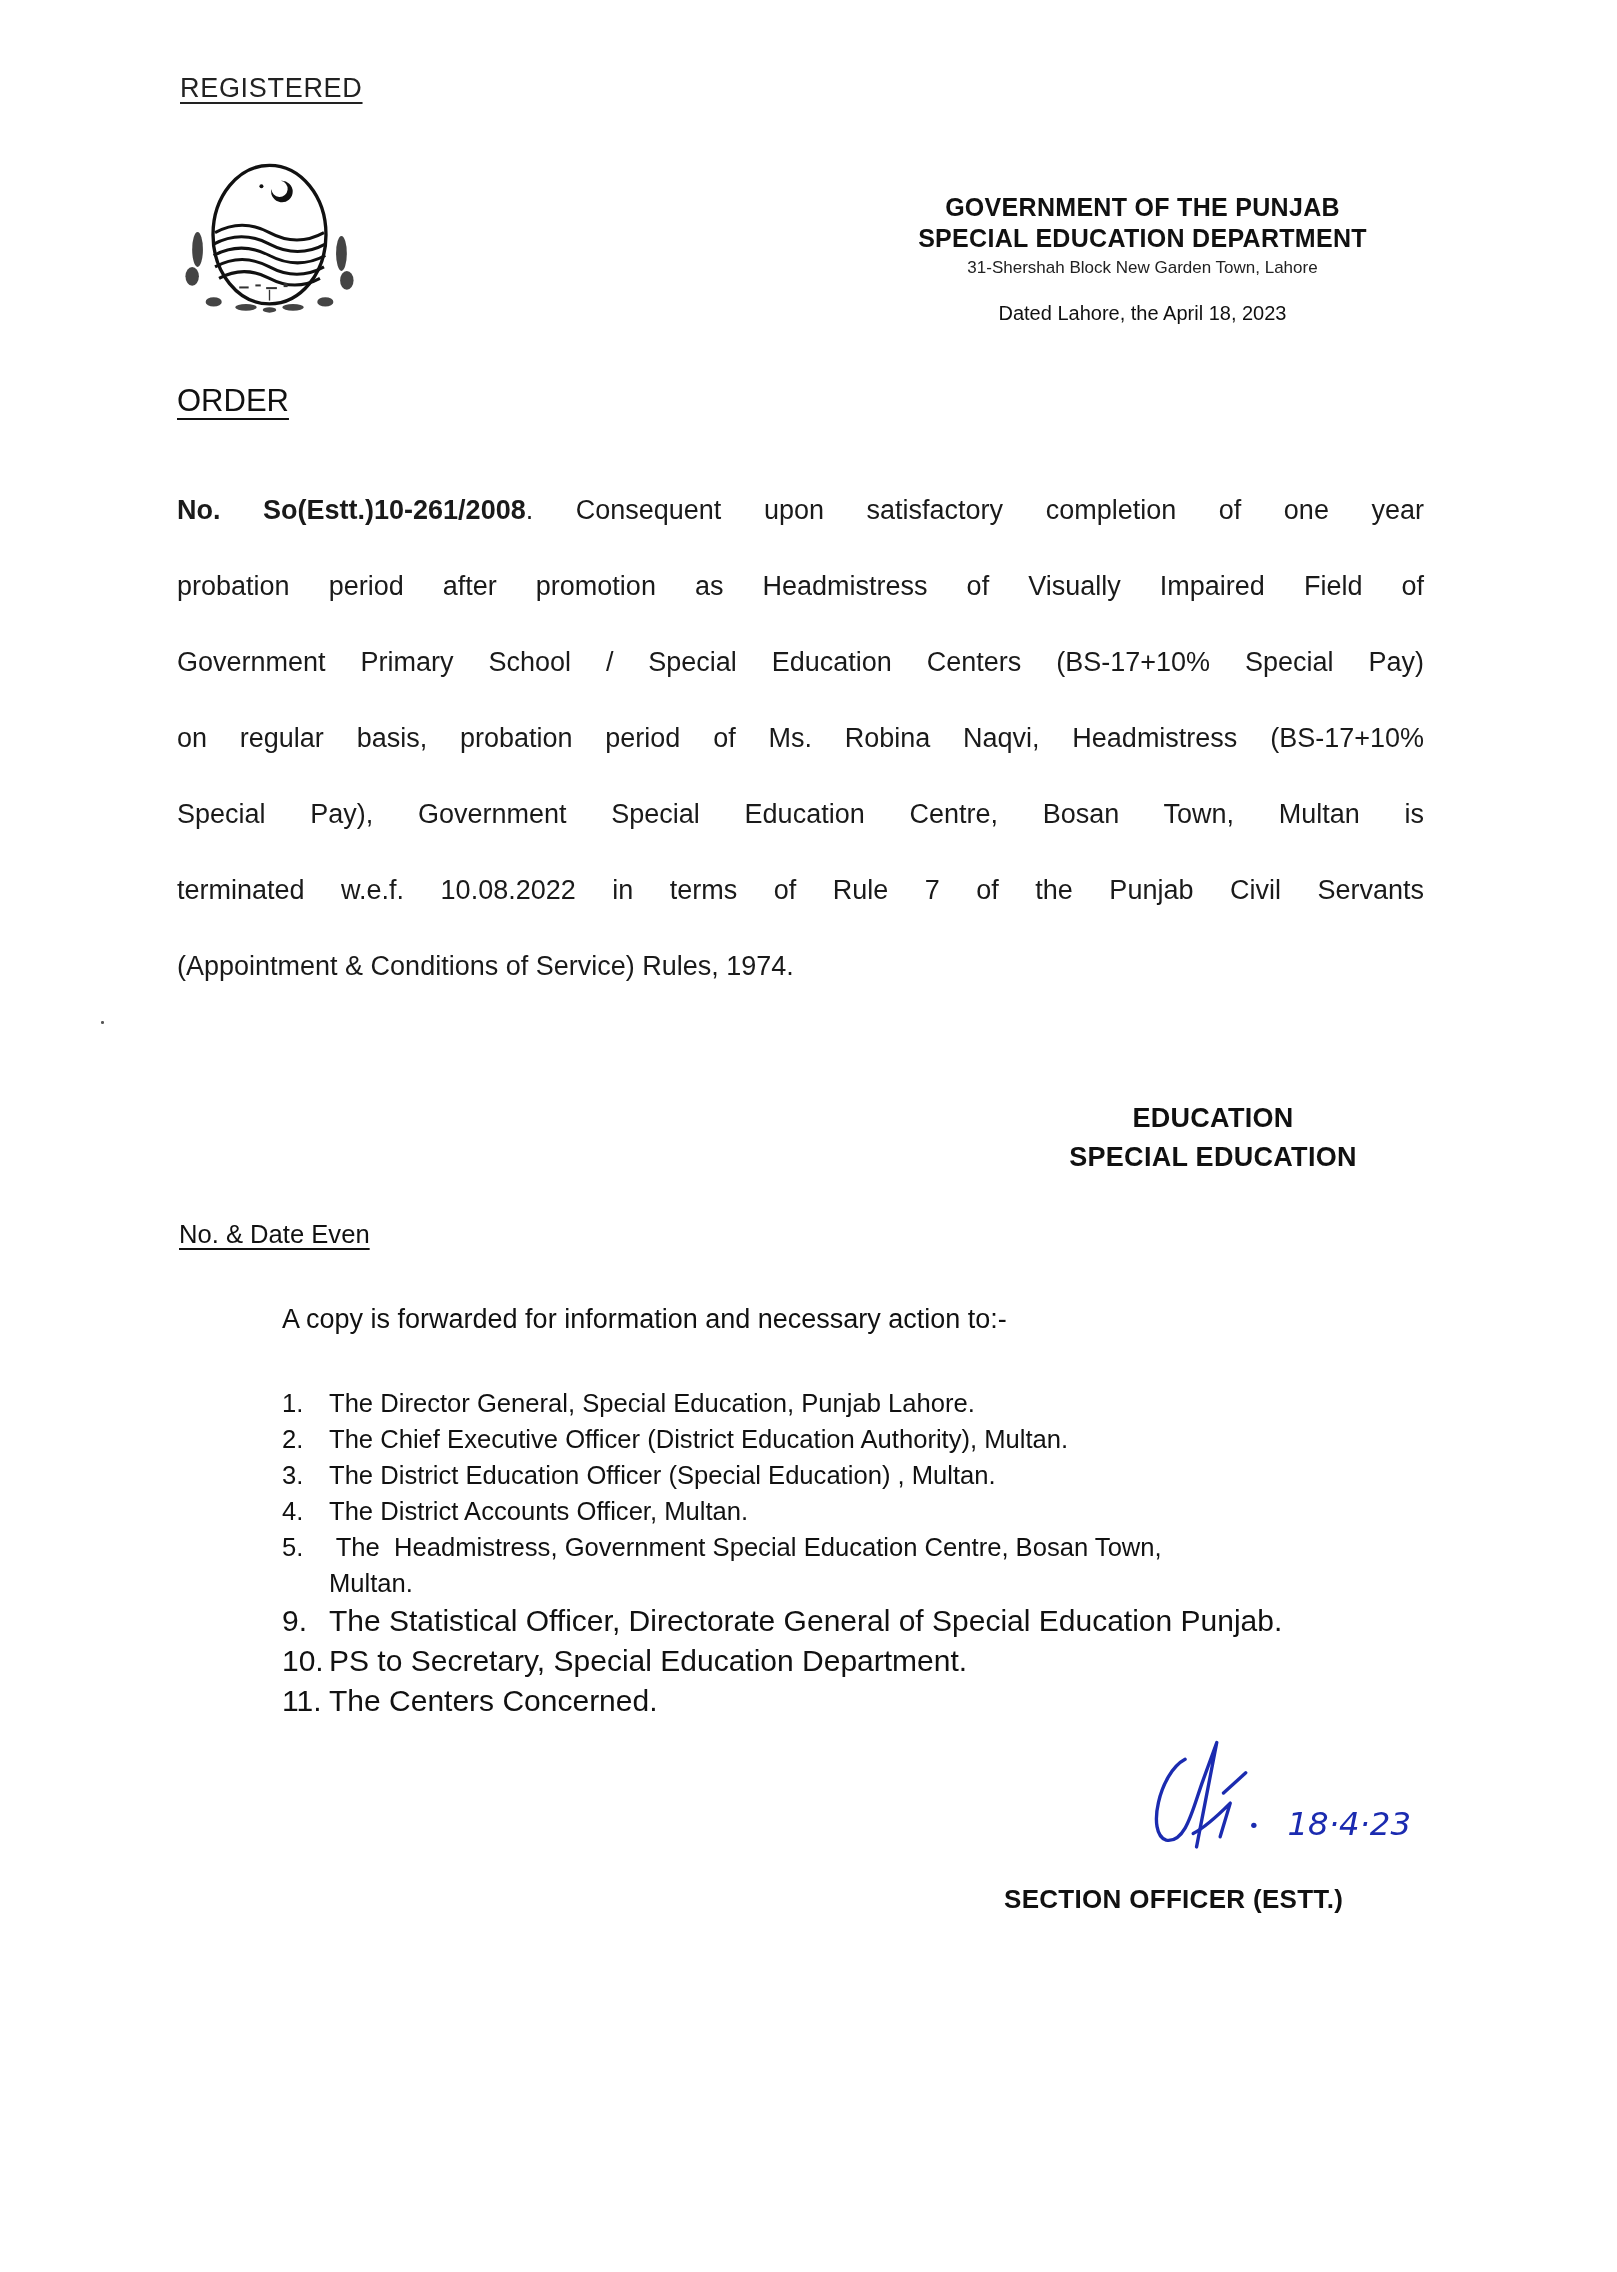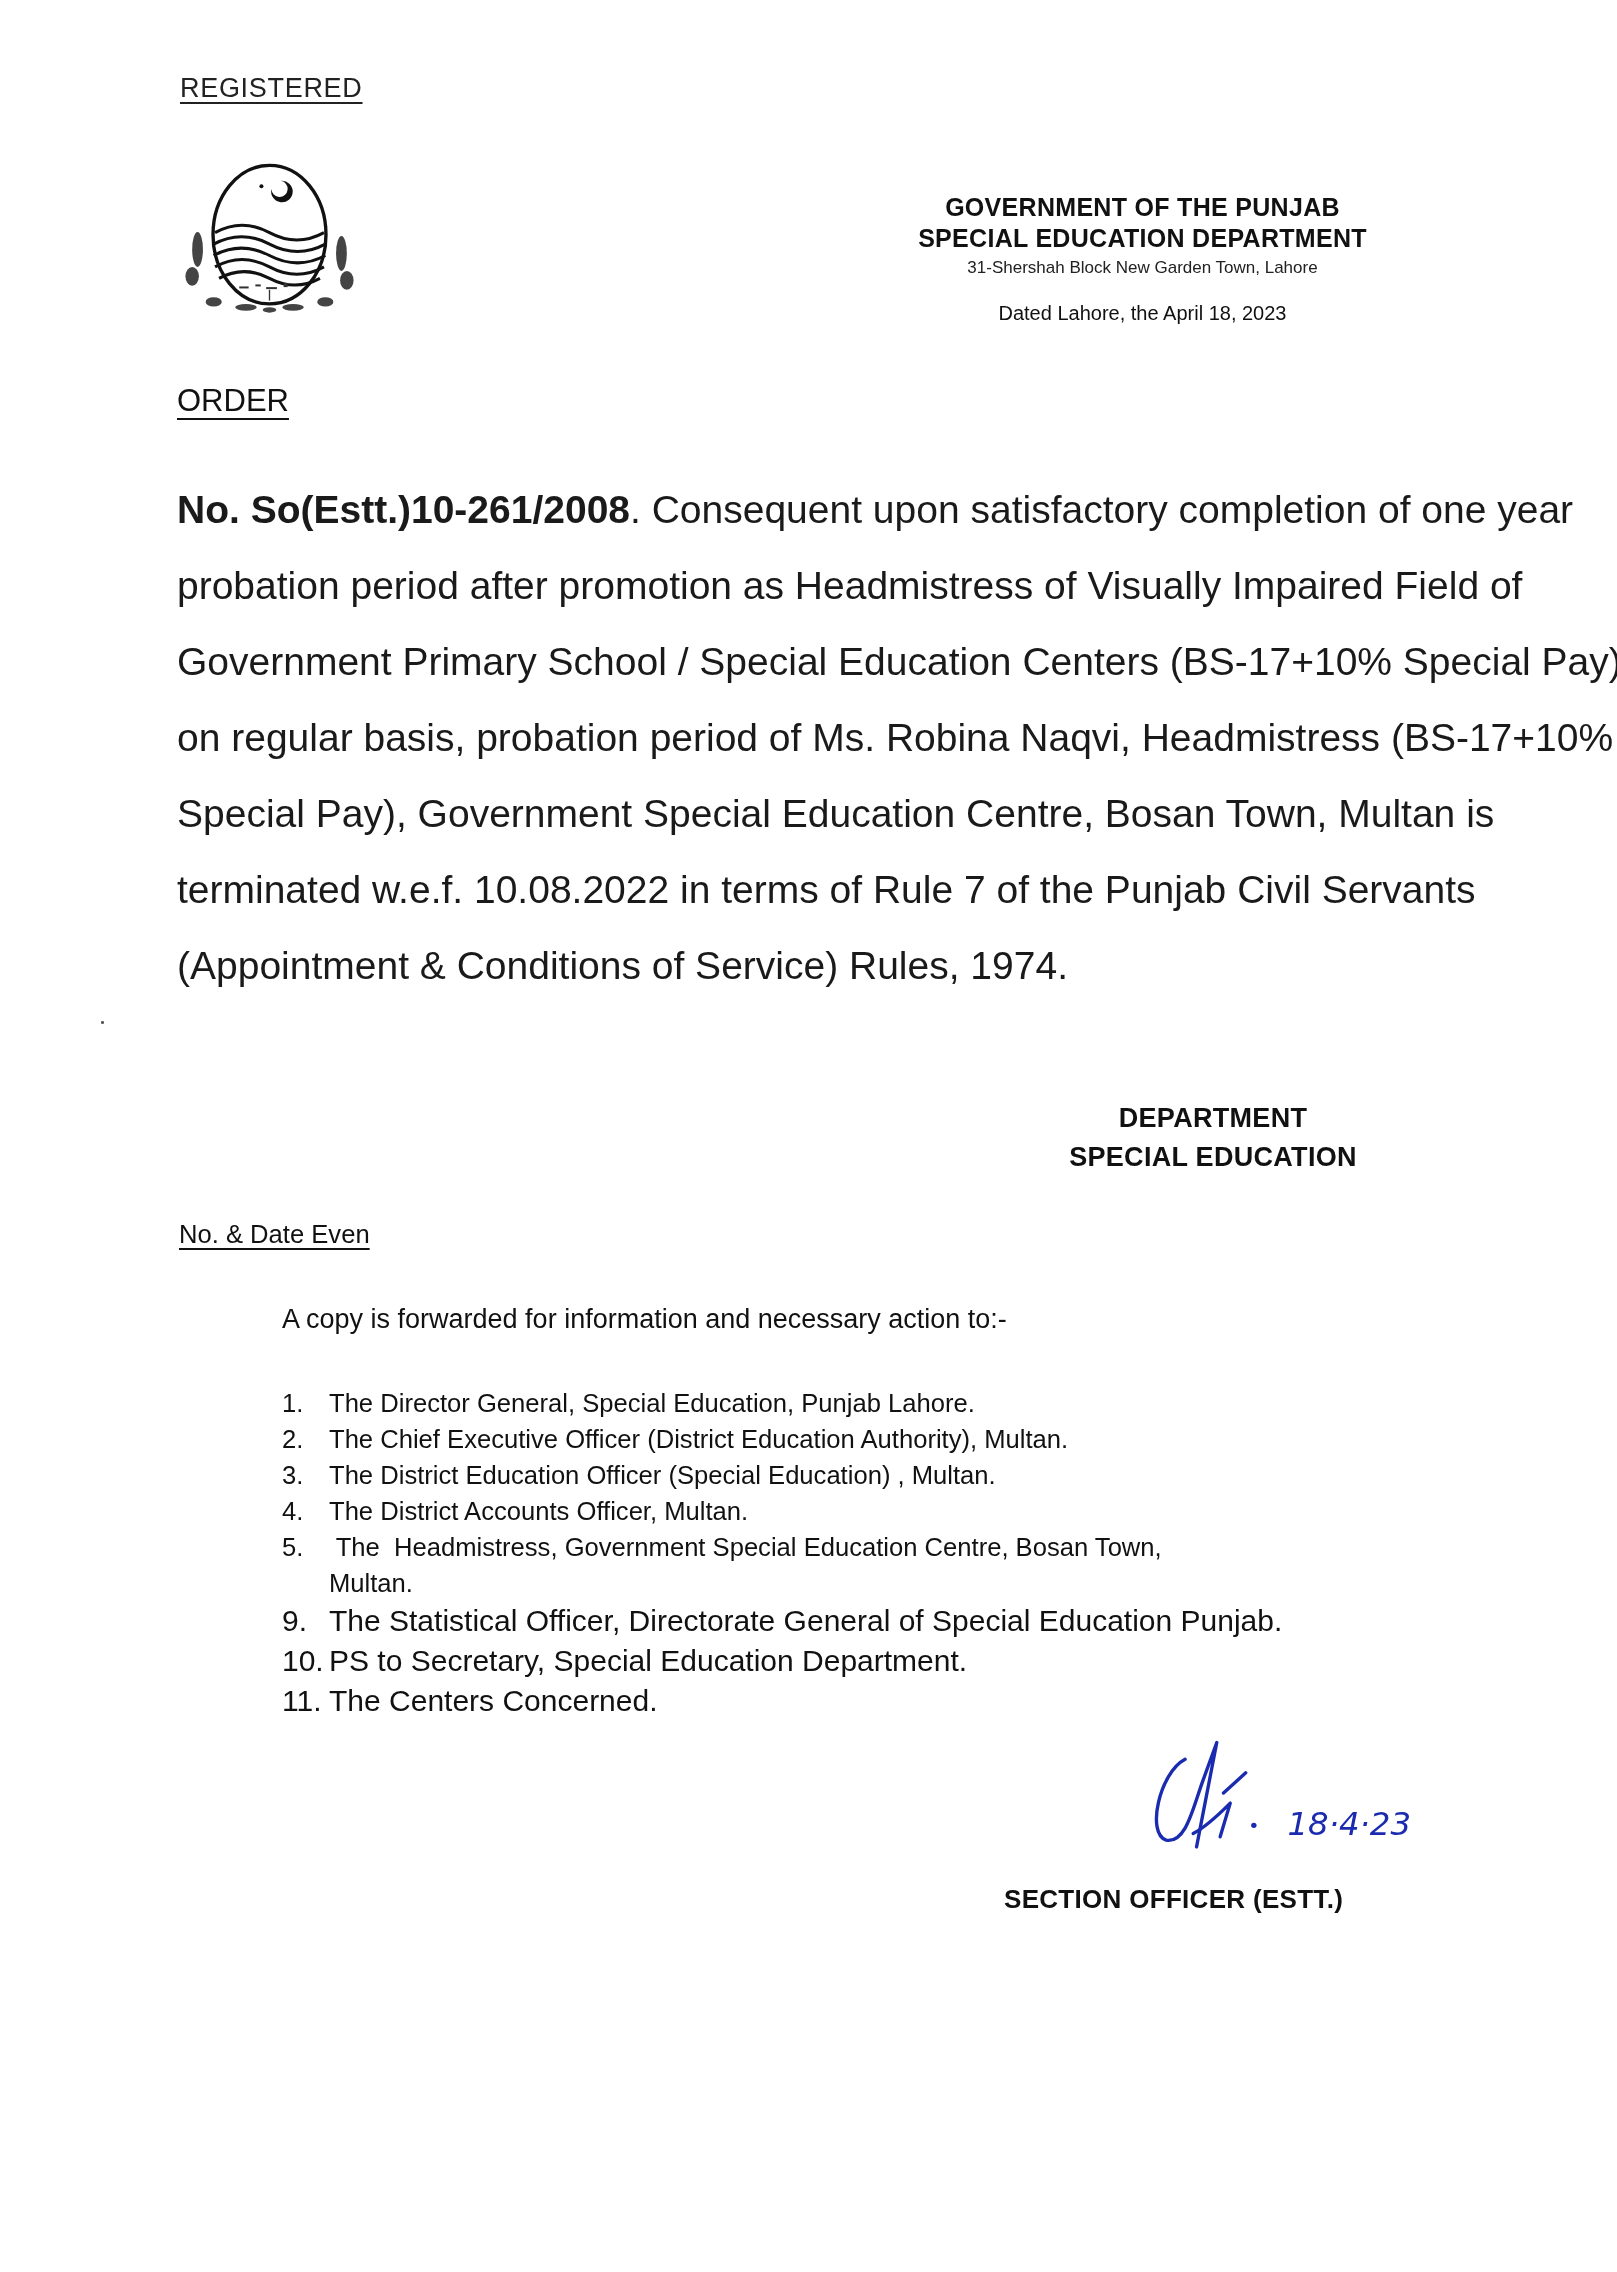--- a/index.html
+++ b/index.html
@@ -8,21 +8,21 @@
   .abs { position: absolute; }
   .registered { left: 180px; top: 73px; font-size: 27px; letter-spacing: 0.7px; color:#222;
                 text-decoration: underline; text-underline-offset: 5.4px; text-decoration-thickness: 2px; }
   .logo { left: 172px; top: 155px; width: 195px; height: 162px; }
   .hdr { left: 856px; top: 192px; width: 573px; text-align: center; }
   .hdr .l1, .hdr .l2 { font-size: 25px; font-weight: bold; line-height: 31px; letter-spacing: 0.3px; color:#111; }
   .hdr .l3 { font-size: 17px; line-height: 28px; color:#222; }
   .hdr .l4 { font-size: 20px; line-height: 35px; margin-top: 14px; color:#111; }
   .order { left: 177px; top: 383px; font-size: 31px; color:#111;
            text-decoration: underline; text-underline-offset: 6.7px; text-decoration-thickness: 2px; }
-  .body-para { left: 177px; top: 472px; width: 1247px; font-size: 39px; line-height: 76px; color:#1a1a1a; }
+  .body-para { left: 177px; top: 472px; width: 1247px; font-size: 27px; line-height: 76px; color:#1a1a1a; }
   .body-line { display: block; white-space: nowrap; text-align: justify; text-align-last: justify; height: 76px; }
   .body-line.last { text-align-last: left; }
   .ref-no { font-weight: bold; }
   .sign-block { left: 1011px; top: 1099px; width: 404px; text-align: center; font-size: 27px; font-weight: bold; line-height: 39px; letter-spacing: 0.3px; }
   .ne { left: 179px; top: 1220px; font-size: 25.6px; text-decoration: underline; text-underline-offset: 5.4px; text-decoration-thickness: 2px; }
   .fwd { left: 282px; top: 1304px; font-size: 27px; }
   .copy-list { left: 282px; top: 1385px; font-size: 25.6px; line-height: 36px; width: 1213px; }
   .copy-list .item { display: flex; }
   .copy-list .num { width: 47px; flex: none; }
   .copy-list .item.big { font-size: 30px; line-height: 40px; }
@@ -85,21 +85,21 @@
     <span class="body-line">Government Primary School / Special Education Centers (BS-17+10% Special Pay)</span>
     <span class="body-line">on regular basis, probation period of  Ms. Robina Naqvi, Headmistress (BS-17+10%</span>
     <span class="body-line">Special Pay), Government Special Education Centre, Bosan Town, Multan is</span>
     <span class="body-line">terminated w.e.f. 10.08.2022 in terms of Rule 7 of the Punjab Civil Servants</span>
     <span class="body-line last">(Appointment &amp; Conditions of  Service) Rules, 1974.</span>
   </div>
 
   <div class="abs scan-mark"></div>
 
   <div class="abs sign-block">
-    <div>DEPARTMENT</div>
+    <div>EDUCATION</div>
     <div>SPECIAL EDUCATION</div>
   </div>
 
   <div class="abs ne">No. &amp; Date Even</div>
   <div class="abs fwd">A copy is forwarded for information and necessary action to:-</div>
 
   <div class="abs copy-list">
     <div class="item">
         <span class="num">1.</span>
         <span>The Director General, Special Education, Punjab Lahore.</span>

